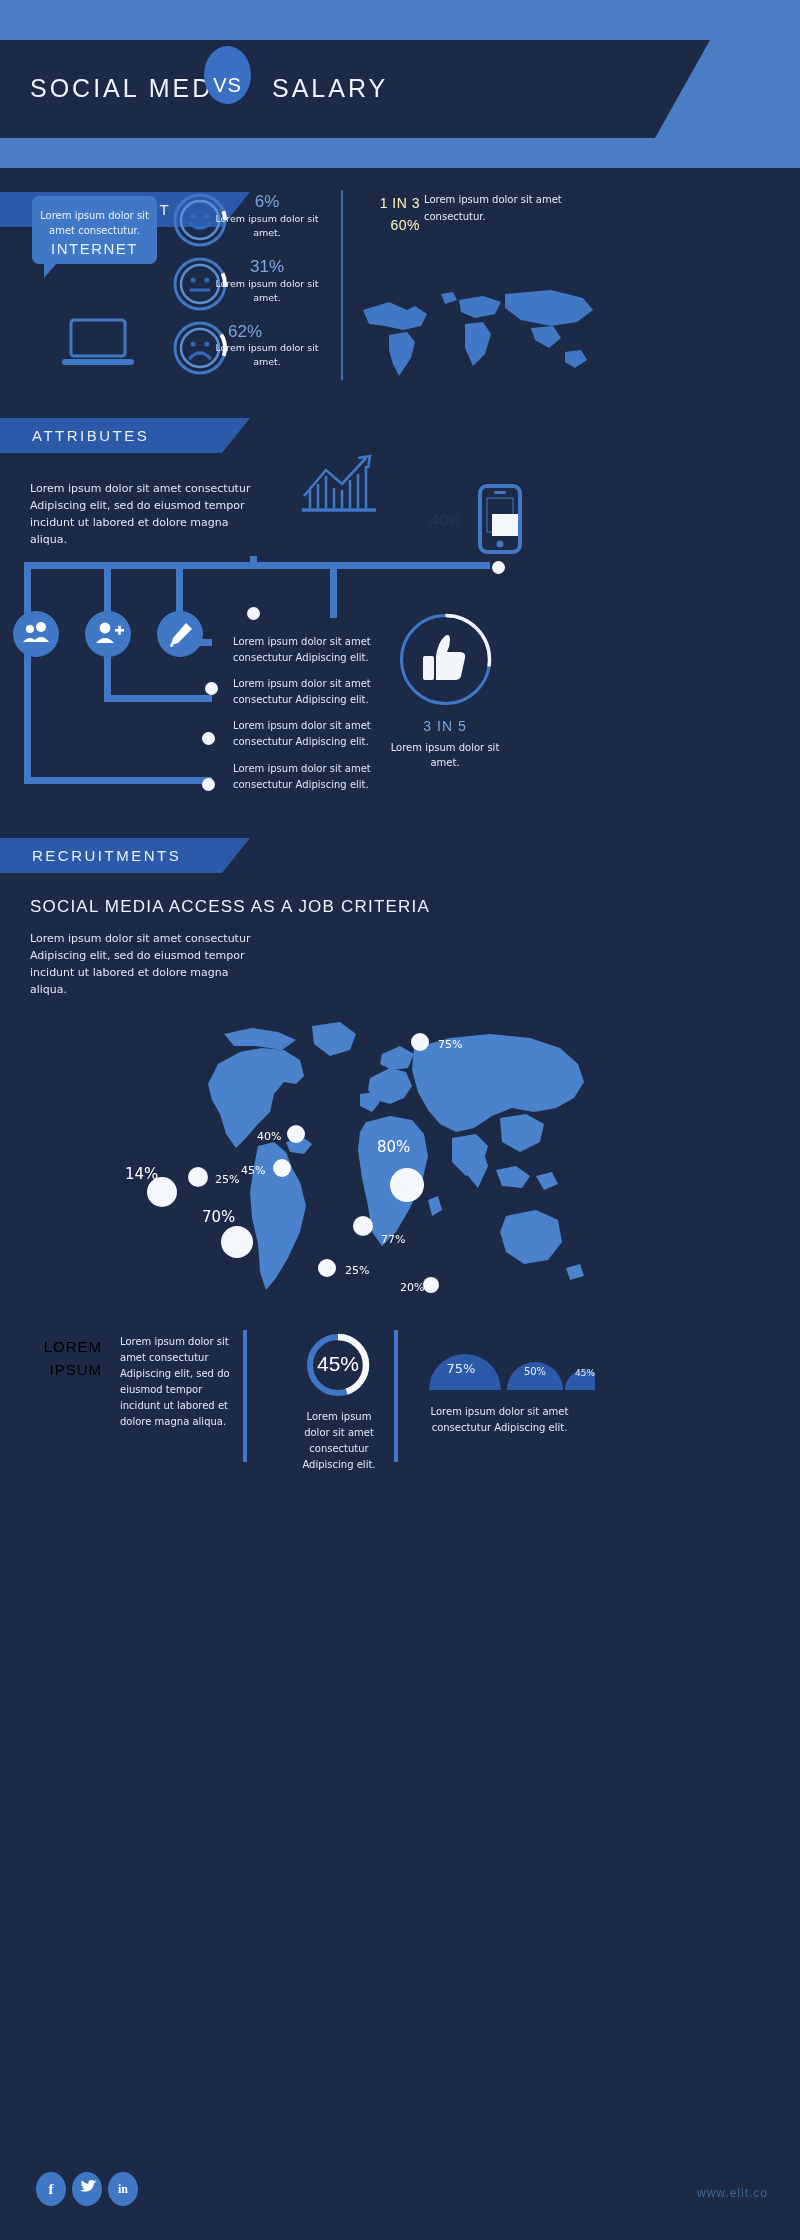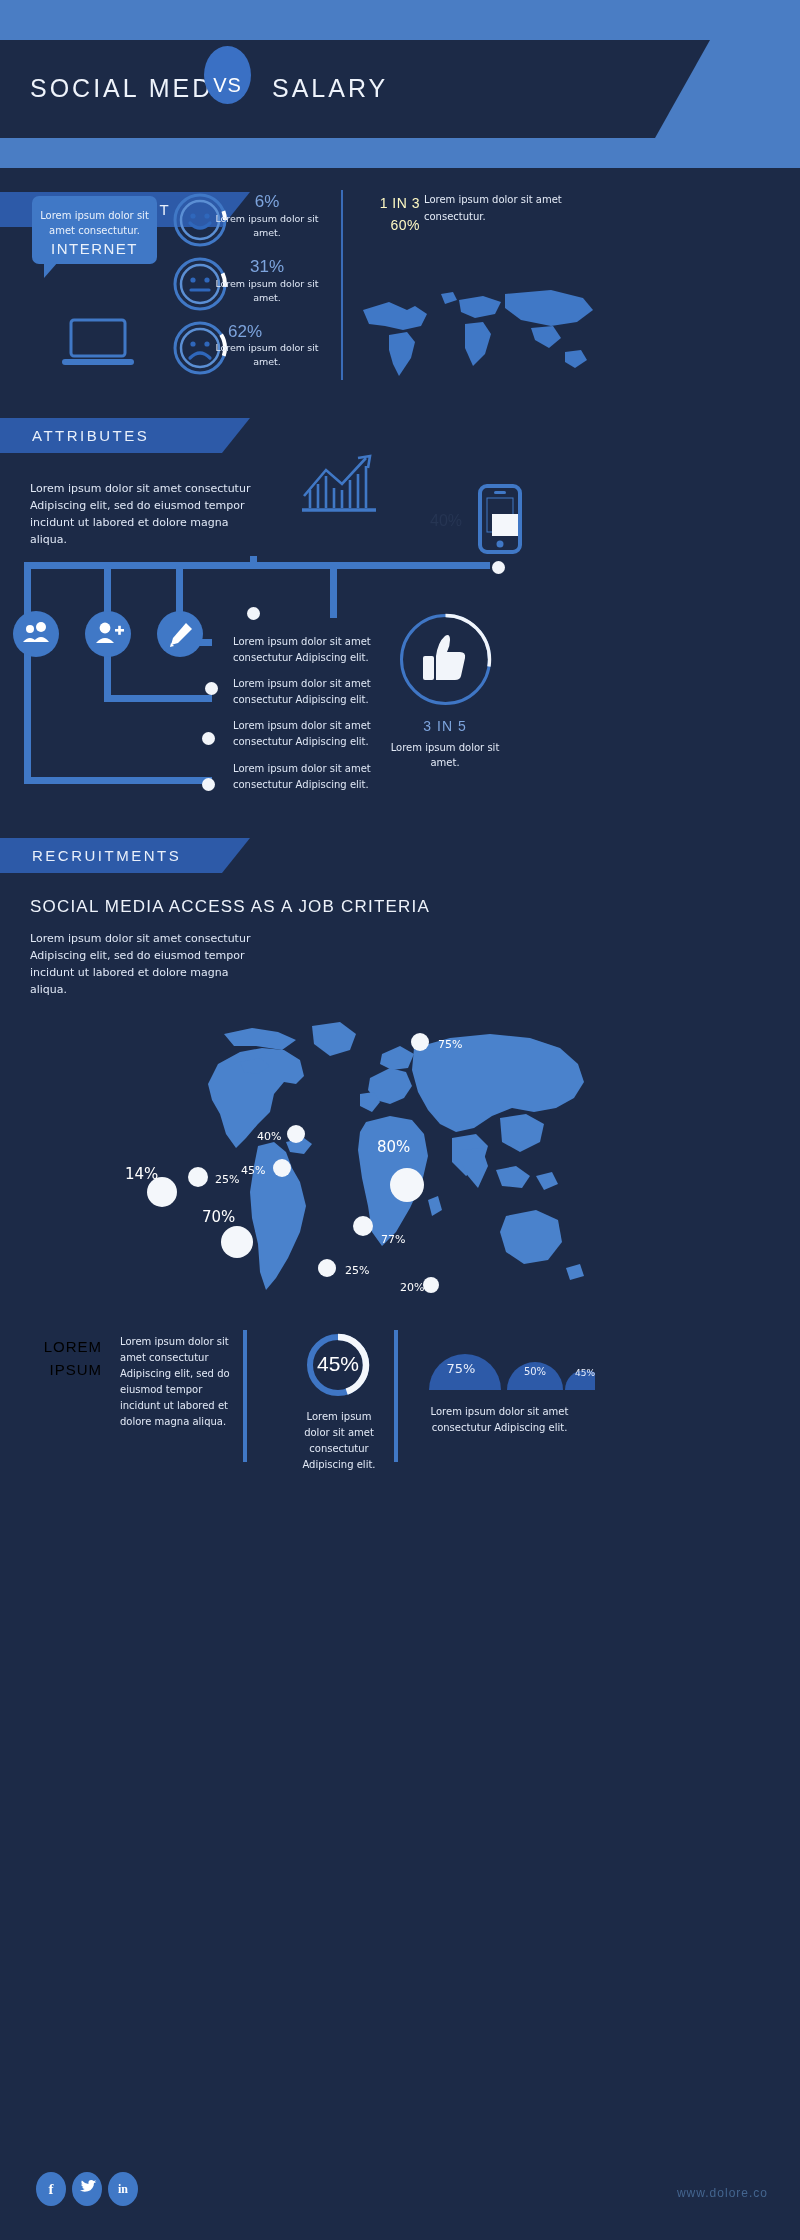--- a/index.html
+++ b/index.html
@@ -474,15 +474,15 @@
       <path d="M22 11 q1.6 -.5 2.6 -1.6 q-.9 .5 -2 .7 q1 -.7 1.3 -1.8 q-1 .6 -2.2 .8
                q-1 -1 -2.5 -1 q-2.8 0 -2.8 3 q0 .4 .1 .8 q-4 -.2 -6.6 -3.3
                q-.5 .8 -.5 1.6 q0 1.6 1.2 2.4 q-.8 0 -1.4 -.4 q0 2.3 2.2 2.8
                q-.5 .2 -1.3 .1 q.6 1.9 2.6 1.9 q-1.6 1.3 -4 1.3 q-.4 0 -.8 0
                q2.2 1.4 4.8 1.4 q6.9 0 9 -6.2 q0 -.3 0 -.6 z" fill="#fff"></path>
     </svg>
   </div>
   <div class="soc" style="left:108px;top:2172px">
     <span style="font-size:12px">in</span>
   </div>
-  <div class="site">www.dolore.co</div>
+  <div class="site">www.elit.co</div>
 
 </div>
 
 </body></html>

